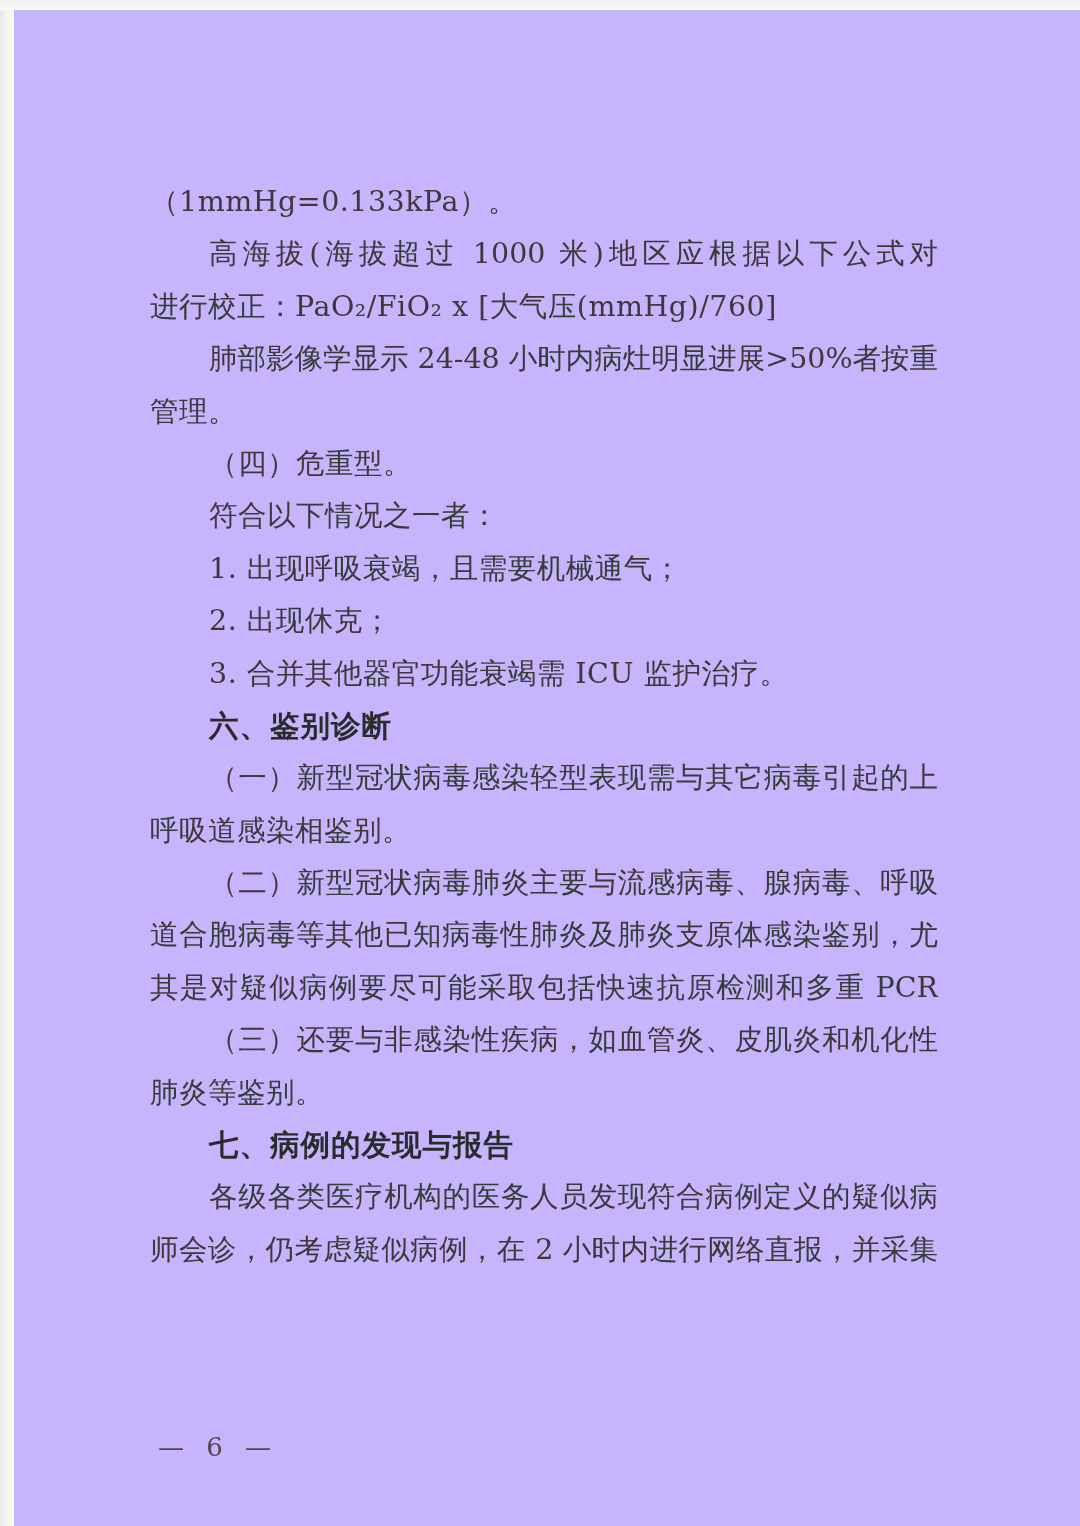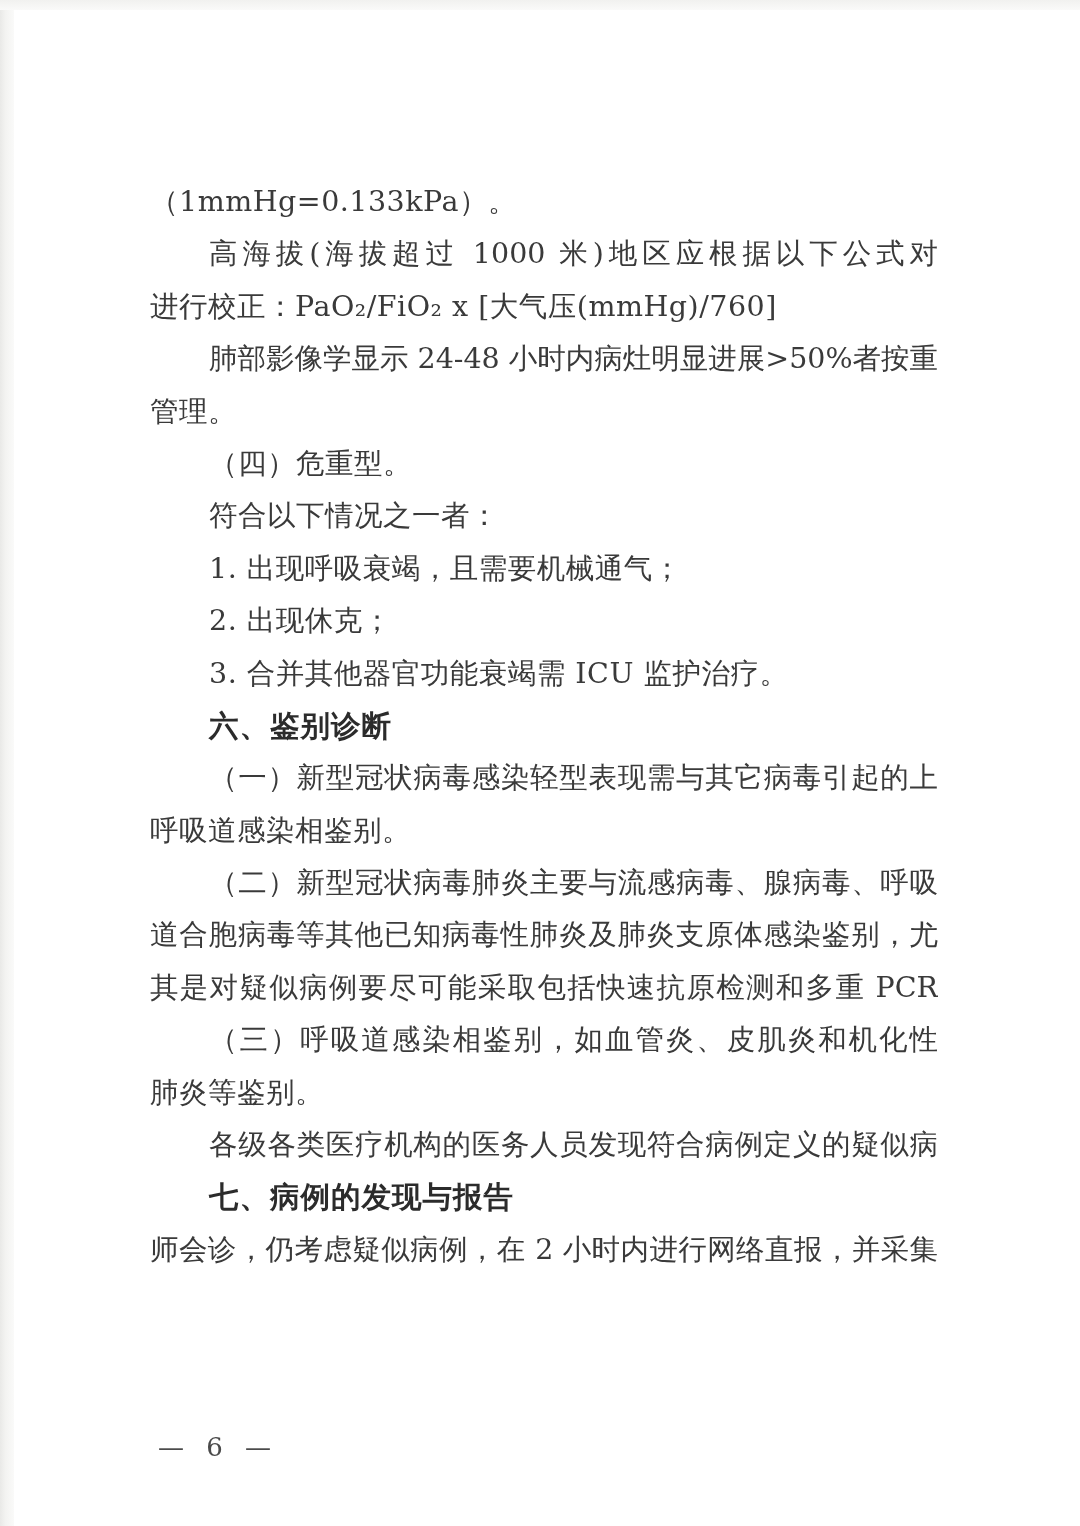--- a/index.html
+++ b/index.html
@@ -5,21 +5,21 @@
   html, body {
     margin: 0;
     padding: 0;
     background: #e8e8e8;
   }
   .page {
     position: relative;
     width: 1080px;
     height: 1526px;
     margin: 0 auto;
-    background: #ffffff;
+    background: #c4b5fd;
     overflow: hidden;
     font-family: "DejaVu Serif", "DejaVu Sans", serif;
     color: #3a3a3a;
   }
   
   .left-edge {
     position: absolute;
     left: 0; top: 0;
     width: 14px; height: 100%;
     background: linear-gradient(90deg, #e9e9e7 0%, #f3f3f1 40%, #fafaf9 100%);
@@ -89,23 +89,23 @@
       <div class="line indent">符合以下情况之一者：</div>
       <div class="line indent">1. 出现呼吸衰竭，且需要机械通气；</div>
       <div class="line indent">2. 出现休克；</div>
       <div class="line indent">3. 合并其他器官功能衰竭需 ICU 监护治疗。</div>
       <div class="line heading indent">六、鉴别诊断</div>
       <div class="line indent justify">（一）新型冠状病毒感染轻型表现需与其它病毒引起的上</div>
       <div class="line">呼吸道感染相鉴别。</div>
       <div class="line indent justify">（二）新型冠状病毒肺炎主要与流感病毒、腺病毒、呼吸</div>
       <div class="line justify">道合胞病毒等其他已知病毒性肺炎及肺炎支原体感染鉴别，尤</div>
       <div class="line justify">其是对疑似病例要尽可能采取包括快速抗原检测和多重 PCR 核</div>
-      <div class="line indent justify">（三）呼吸道感染相鉴别，如血管炎、皮肌炎和机化性</div>
+      <div class="line indent justify">（三）还要与非感染性疾病，如血管炎、皮肌炎和机化性</div>
       <div class="line">肺炎等鉴别。</div>
+      <div class="line heading indent">七、病例的发现与报告</div>
       <div class="line indent justify">各级各类医疗机构的医务人员发现符合病例定义的疑似病</div>
-      <div class="line heading indent">七、病例的发现与报告</div>
       <div class="line justify">师会诊，仍考虑疑似病例，在 2 小时内进行网络直报，并采集</div>
     </div>
 
   <div class="footer">
     <span>— 6 —</span>
   </div>
 </div>
 
 </body></html>

